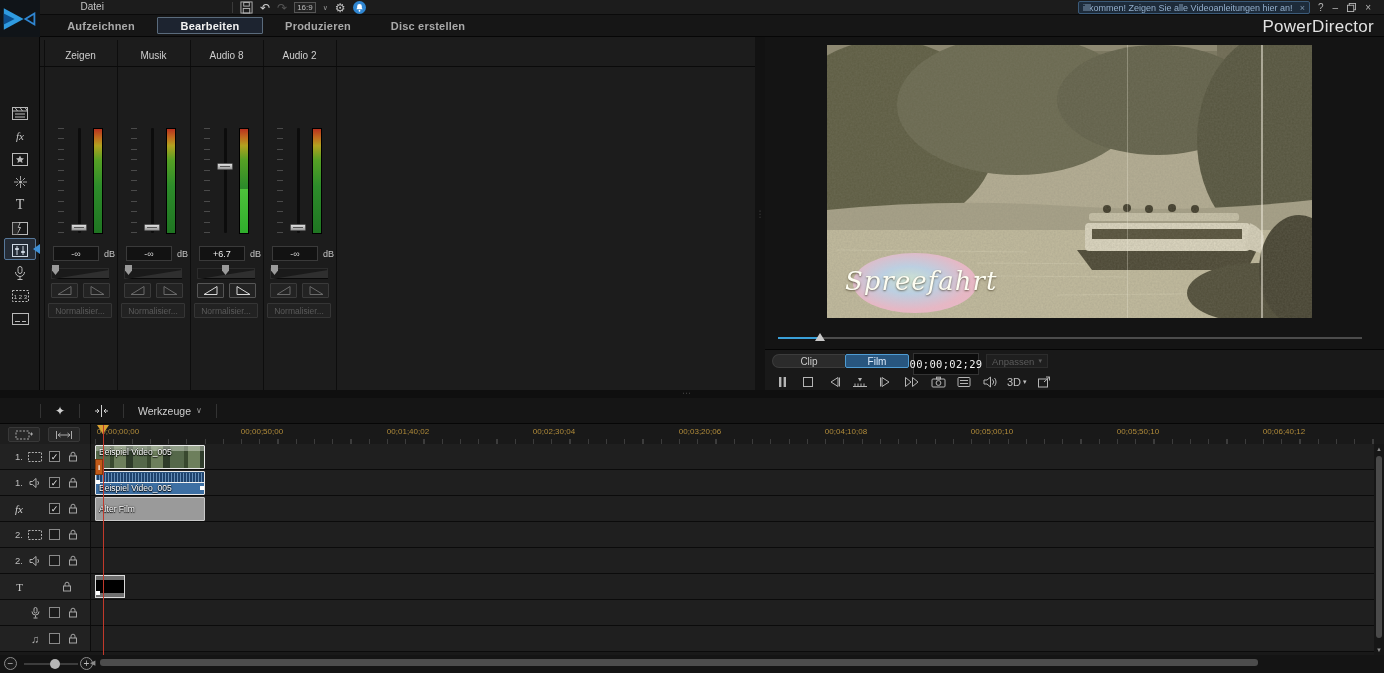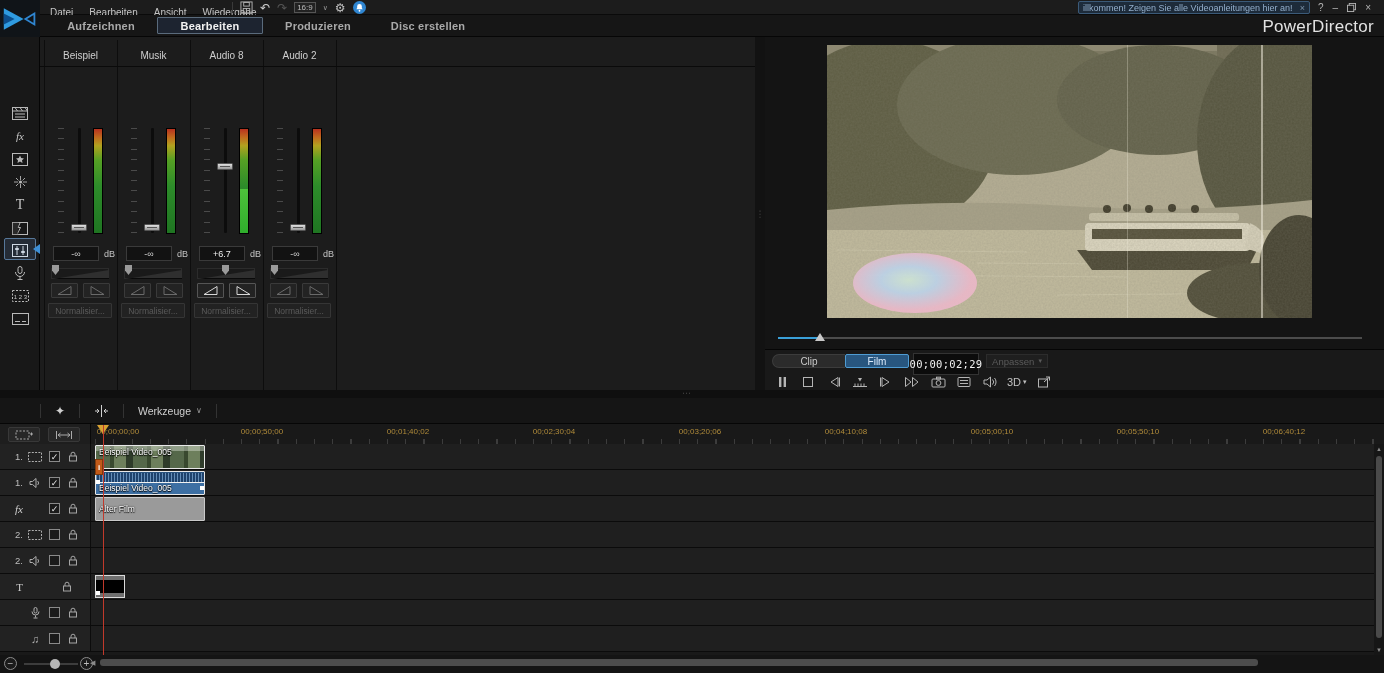--- a/index.html
+++ b/index.html
@@ -5,21 +5,21 @@
   html,body{margin:0;padding:0;background:#000;}
   *{box-sizing:border-box;}
   .app{position:relative;width:1384px;height:673px;background:#151515;overflow:hidden;
        font-family:"Liberation Sans",sans-serif;color:#c8c8c8;-webkit-font-smoothing:antialiased;}
   .abs{position:absolute;}
 
   
   .menubar{left:0;top:0;width:1384px;height:15px;background:#1c1c1c;border-bottom:1px solid #0a0a0a;}
   .logo{left:0;top:0;width:40px;height:37px;background:#101418;z-index:5;display:flex;align-items:center;justify-content:center;}
   .menu-item{font-size:10px;color:#c4c4c4;padding:1px 8px;cursor:default;}
-  .menus{left:42px;top:6px;height:15px;display:flex;align-items:flex-start;}
+  .menus{left:42px;top:0;height:15px;display:flex;align-items:flex-end;flex-direction:column;}
   .tb-icons{left:232px;top:0;height:15px;display:flex;align-items:center;gap:7px;}
   .tb-sep{width:1px;height:11px;background:#3a3a3a;}
   .aspect-box{font-size:8px;color:#bbb;border:1px solid #555;padding:0 2px;height:11px;line-height:10px;background:#222;}
   .notify-circle{width:13px;height:13px;border-radius:50%;background:#2f86d2;display:flex;align-items:center;justify-content:center;}
   .proj-title{left:0;top:1px;width:1384px;text-align:center;font-size:10px;color:#b5b5b5;pointer-events:none;}
   .help-box{left:1078px;top:1px;width:232px;height:13px;background:#1d2b3a;border:1px solid #3b5a78;border-radius:2px;
             font-size:9px;color:#93aecb;display:flex;align-items:center;padding:0 4px;white-space:nowrap;overflow:hidden;}
   .help-box .x{margin-left:auto;color:#7d93a9;}
   .winctl{left:1318px;top:0px;height:15px;display:flex;align-items:center;gap:9px;color:#b5b5b5;font-size:10px;}
 
@@ -283,21 +283,21 @@
   </div>
 
   <div class="abs mixer">
     <div class="mix-sep" style="left:4px;"></div>
     <div class="mix-sep" style="left:77px;"></div>
     <div class="mix-sep" style="left:150px;"></div>
     <div class="mix-sep" style="left:223px;"></div>
     <div class="mix-sep" style="left:296px;"></div>
     <div class="mix-headline"></div>
 
-    <div class="mix-head" style="left:4px;width:73px;">Beispiel</div>
+    <div class="mix-head" style="left:4px;width:73px;">Zeigen</div>
     <div class="mix-head" style="left:77px;width:73px;">Musik</div>
     <div class="mix-head" style="left:150px;width:73px;">Audio 8</div>
     <div class="mix-head" style="left:223px;width:73px;">Audio 2</div>
 
     <div class="fader-ticks" style="left:18px;top:91px;height:105px;"></div>
     <div class="fader-track" style="left:38px;top:91px;height:105px;"></div>
     <div class="fader-handle" style="left:31px;top:187px;"></div>
     <div class="meter" style="left:53px;top:91px;height:106px;"></div>
     <div class="db-box" style="left:13px;top:209px;">-∞</div>
     <div class="db-lbl" style="left:64px;top:212px;">dB</div>
@@ -432,20 +432,21 @@
             <circle cx="368" cy="164" r="4" fill="#3f3b2a"></circle>
           <path d="M423,178 q22,10 10,30 l-15,-5 z" fill="#d8d2bc"></path>
         </g>
         <ellipse cx="430" cy="248" rx="70" ry="30" fill="#4f4c38"></ellipse>
         <ellipse cx="472" cy="225" rx="40" ry="55" fill="#454231"></ellipse>
         <rect width="485" height="273" filter="url(#grain)" opacity=".55"></rect>
         <rect x="434" y="0" width="2" height="273" fill="#efeadb" opacity=".55"></rect>
         <rect x="300" y="0" width="1" height="273" fill="#efeadb" opacity=".3"></rect>
         <ellipse cx="88" cy="238" rx="62" ry="30" fill="url(#blob)" opacity=".85"></ellipse>
       </svg>
+      <div class="spree-text">Spreefahrt</div>
     </div>
     <div class="seek-track"></div>
     <div class="seek-fill"></div>
     <div class="seek-thumb"></div>
     <div class="pctrl">
       <div class="clip-btn">Clip</div>
       <div class="film-btn">Film</div>
       <div class="tc-box">00;00;02;29</div>
       <div class="fit-dd">
           <span>Anpassen</span>

